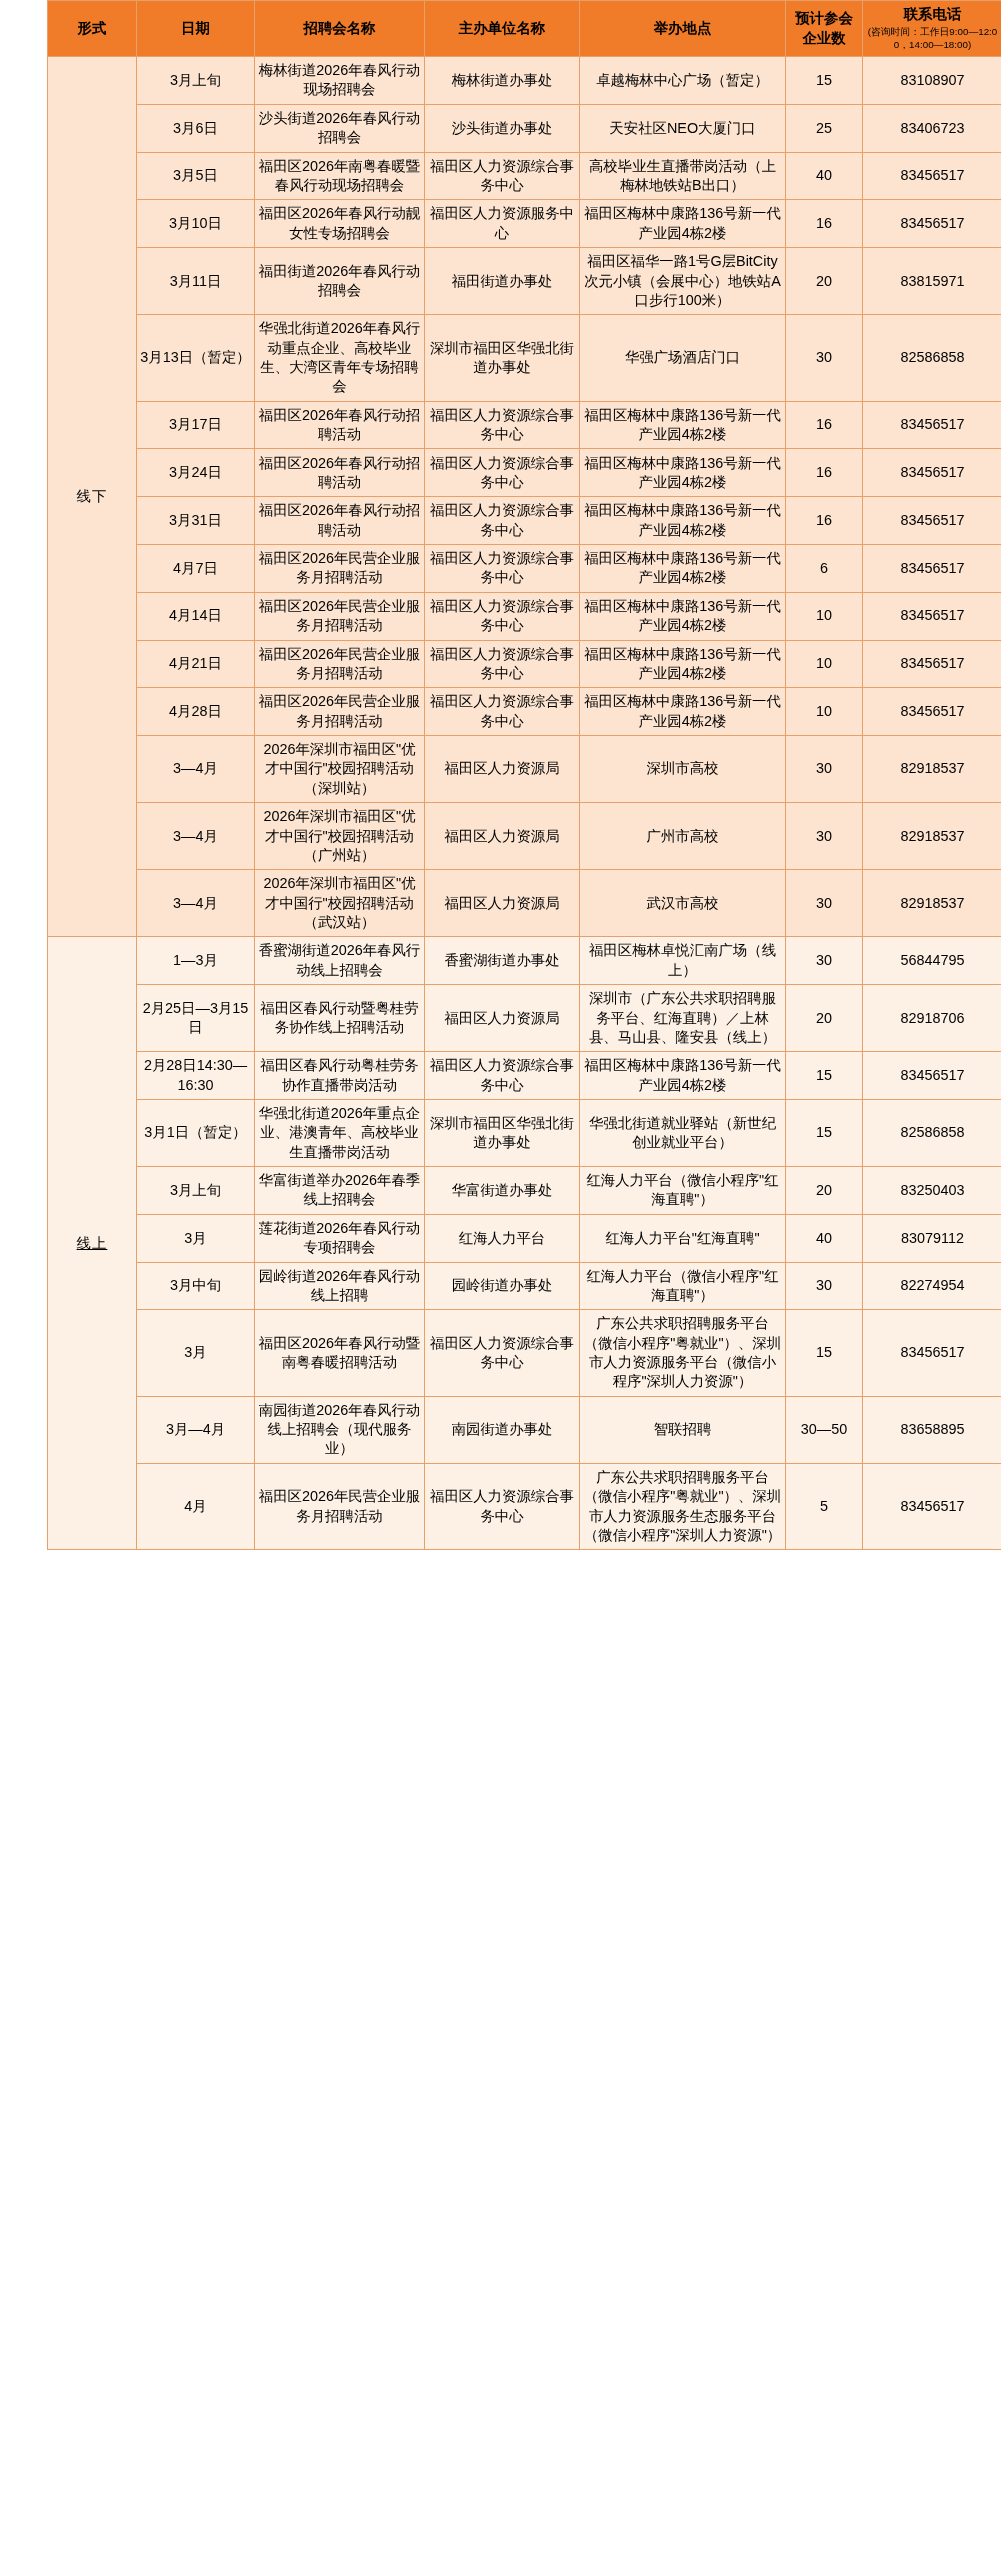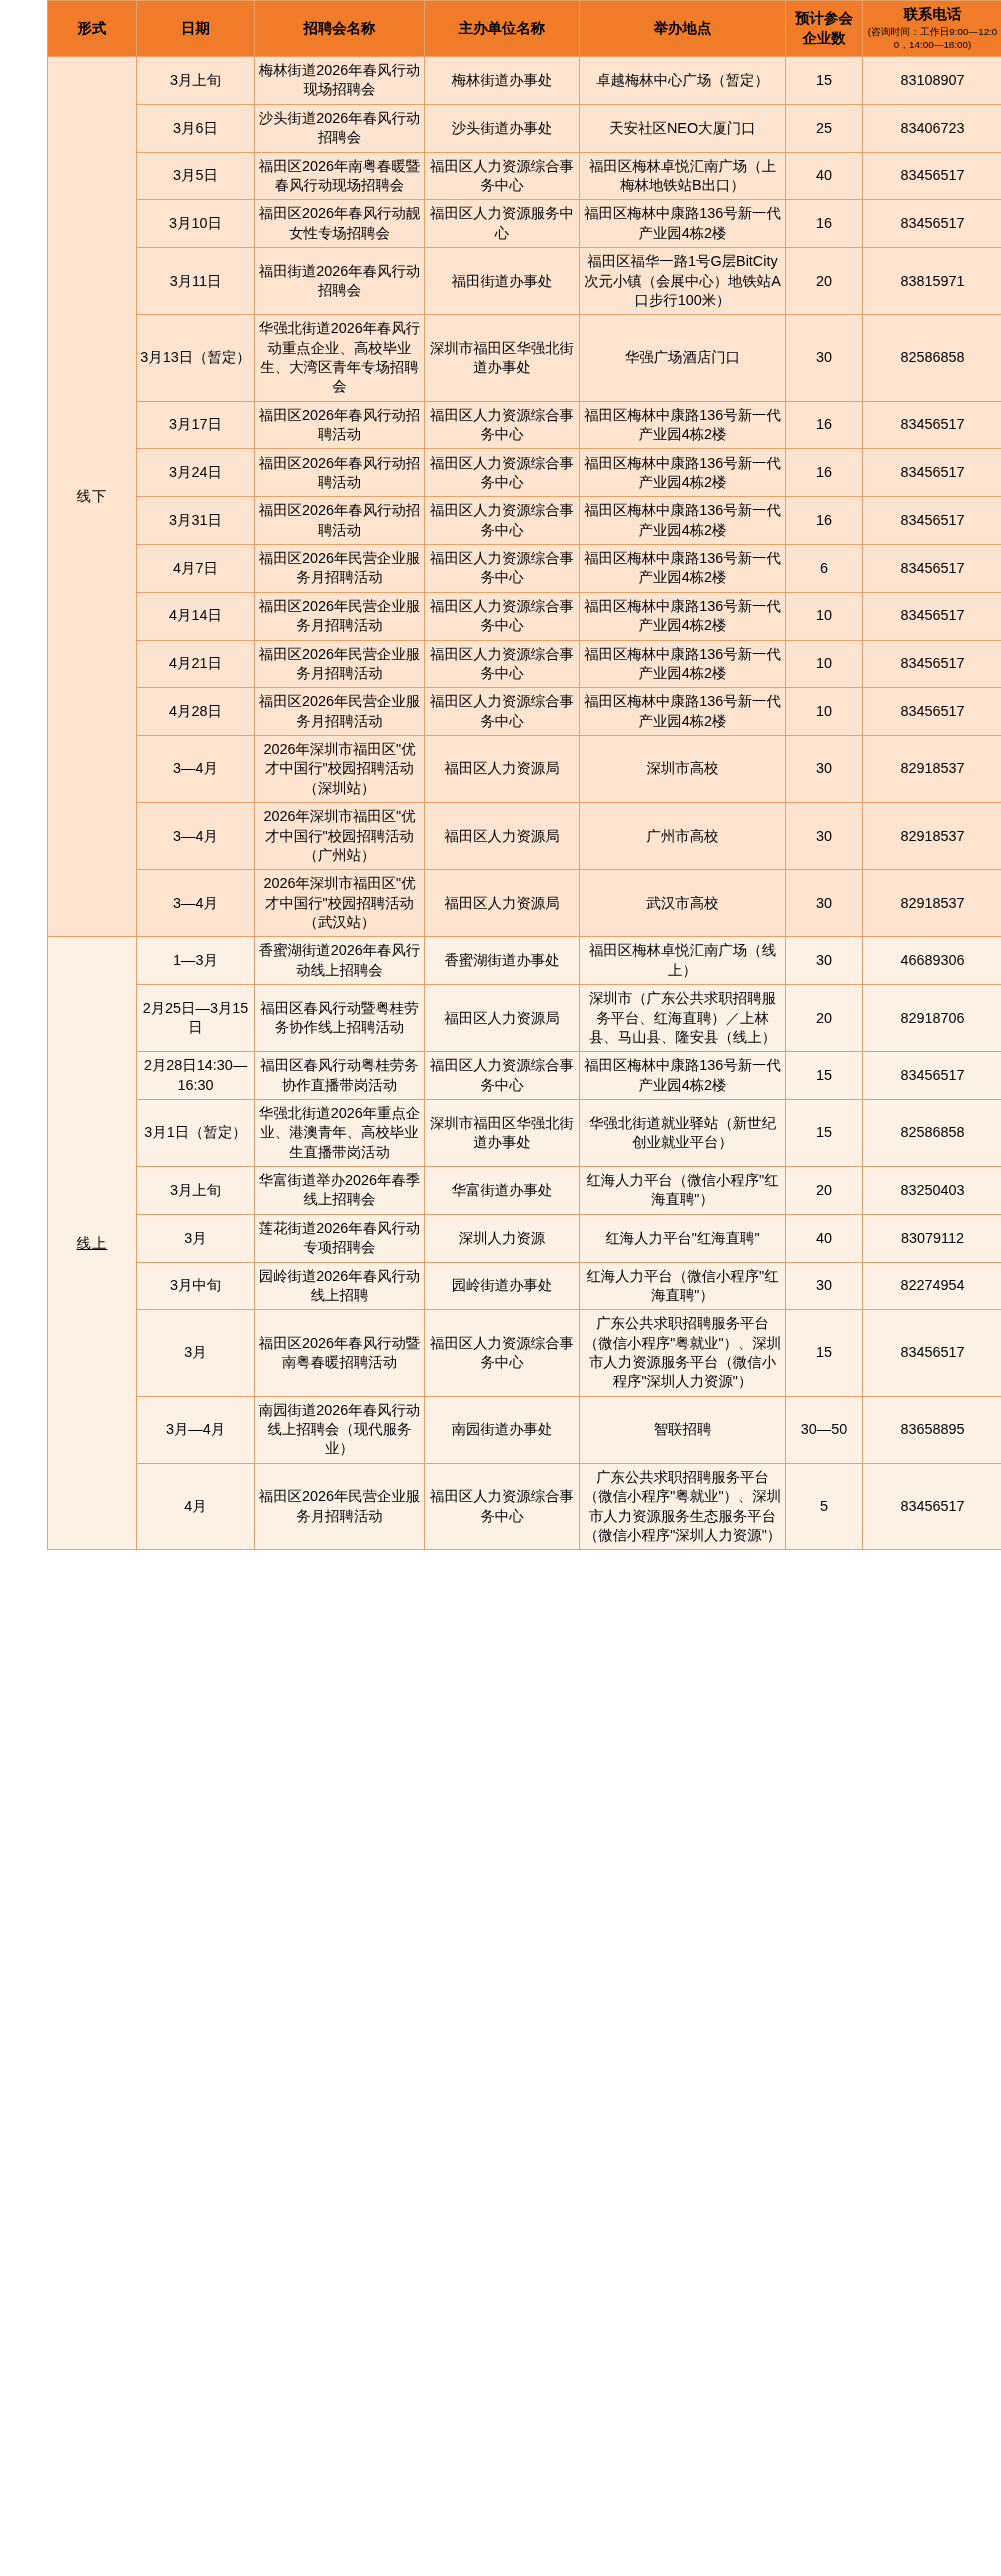--- a/index.html
+++ b/index.html
@@ -112,21 +112,21 @@
           <td>沙头街道办事处</td>
           <td>天安社区NEO大厦门口</td>
           <td class="nowrapish">25</td>
           <td class="nowrapish">83406723</td>
           <td class="nowrapish">1</td>
         </tr>
         <tr class="offline">
           <td class="nowrapish">3月5日</td>
           <td>福田区2026年南粤春暖暨春风行动现场招聘会</td>
           <td>福田区人力资源综合事务中心</td>
-          <td>福田区梅林卓悦汇南广场（上梅林地铁站B出口）</td>
+          <td>高校毕业生直播带岗活动（上梅林地铁站B出口）</td>
           <td class="nowrapish">40</td>
           <td class="nowrapish">83456517</td>
           <td class="nowrapish">1</td>
         </tr>
         <tr class="offline">
           <td class="nowrapish">3月10日</td>
           <td>福田区2026年春风行动靓女性专场招聘会</td>
           <td>福田区人力资源服务中心</td>
           <td>福田区梅林中康路136号新一代产业园4栋2楼</td>
           <td class="nowrapish">16</td>
@@ -241,21 +241,21 @@
           <td class="nowrapish">82918537</td>
           <td class="nowrapish">4</td>
         </tr>
         <tr class="online">
           <td class="formcell nowrapish" rowspan="10">线上</td>
           <td class="nowrapish">1—3月</td>
           <td>香蜜湖街道2026年春风行动线上招聘会</td>
           <td>香蜜湖街道办事处</td>
           <td>福田区梅林卓悦汇南广场（线上）</td>
           <td class="nowrapish">30</td>
-          <td class="nowrapish">46689306</td>
+          <td class="nowrapish">56844795</td>
           <td class="nowrapish">1</td>
         </tr>
         <tr class="online">
           <td class="nowrapish">2月25日—3月15日</td>
           <td>福田区春风行动暨粤桂劳务协作线上招聘活动</td>
           <td>福田区人力资源局</td>
           <td>深圳市（广东公共求职招聘服务平台、红海直聘）／上林县、马山县、隆安县（线上）</td>
           <td class="nowrapish">20</td>
           <td class="nowrapish">82918706</td>
           <td class="nowrapish">1</td>
@@ -283,21 +283,21 @@
           <td>华富街道举办2026年春季线上招聘会</td>
           <td>华富街道办事处</td>
           <td>红海人力平台（微信小程序"红海直聘"）</td>
           <td class="nowrapish">20</td>
           <td class="nowrapish">83250403</td>
           <td class="nowrapish">1</td>
         </tr>
         <tr class="online">
           <td class="nowrapish">3月</td>
           <td>莲花街道2026年春风行动专项招聘会</td>
-          <td>深圳人力资源</td>
+          <td>红海人力平台</td>
           <td>红海人力平台"红海直聘"</td>
           <td class="nowrapish">40</td>
           <td class="nowrapish">83079112</td>
           <td class="nowrapish">1</td>
         </tr>
         <tr class="online">
           <td class="nowrapish">3月中旬</td>
           <td>园岭街道2026年春风行动线上招聘</td>
           <td>园岭街道办事处</td>
           <td>红海人力平台（微信小程序"红海直聘"）</td>

